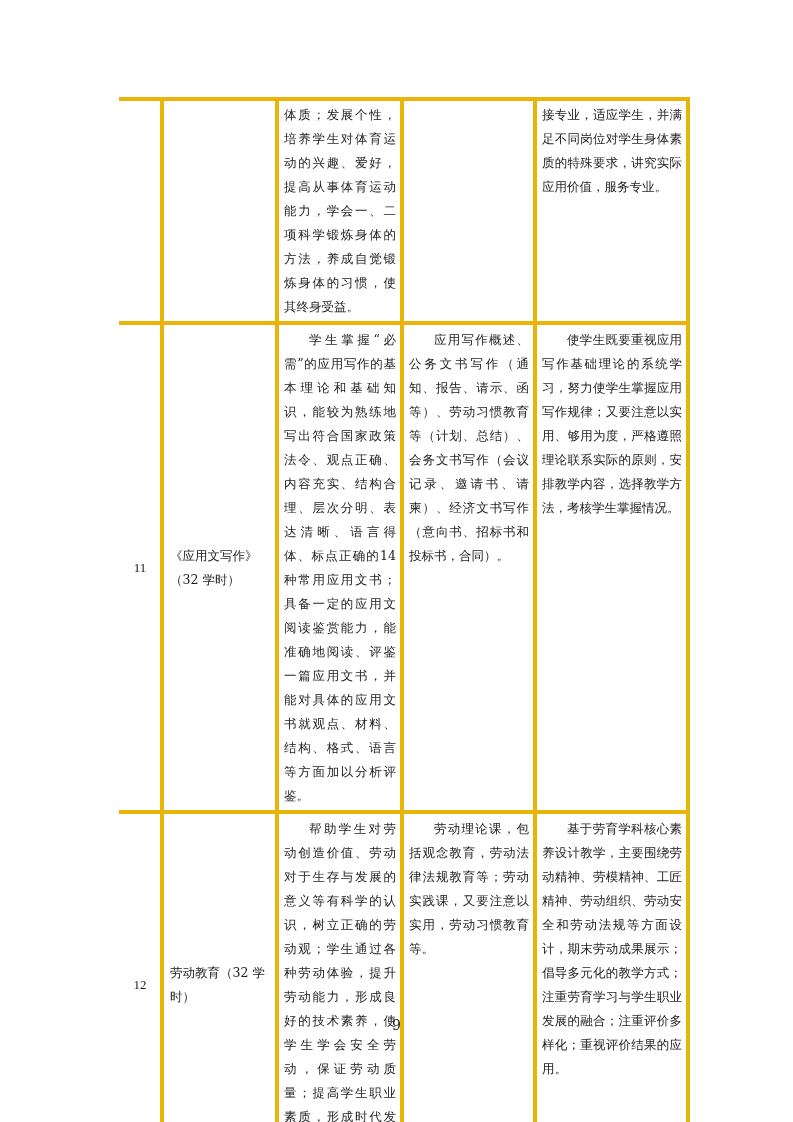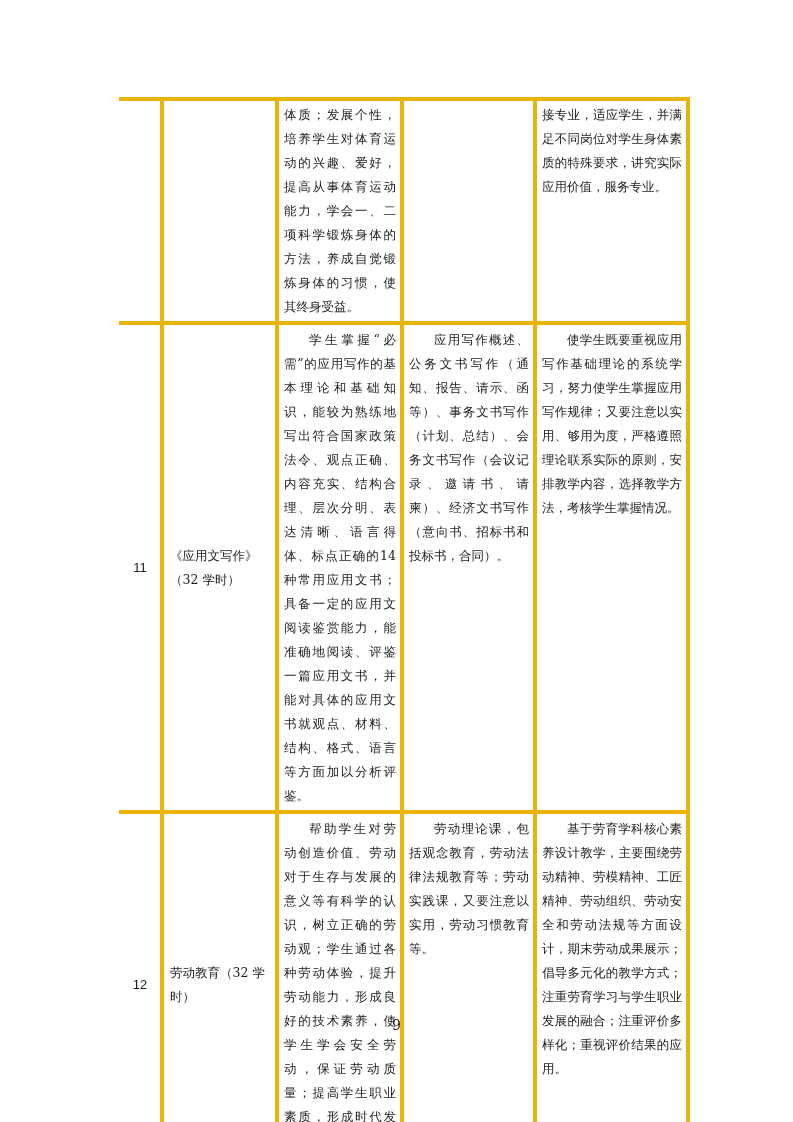--- a/index.html
+++ b/index.html
@@ -20,21 +20,21 @@
     padding:3px 4px 2px 5px;
     font-size:12.5px;line-height:24px;
     overflow:hidden;
   }
   td.noleft{border-left:none;}
   tr.r0{height:190px;}
   tr.r1{height:435px;}
   tr.r2{height:286px;}
   td.num{
     vertical-align:middle;text-align:center;
-    font-size:13px;font-family:Liberation Sans, sans-serif;margin-top:16px;
+    font-size:13px;font-family:Liberation Serif, serif;margin-top:16px;
   }
   td.name{vertical-align:middle;padding:2px 6px;}
   td.name p{text-align:left;}
   p{margin:0;text-align:justify;text-justify:inter-character;word-break:break-all;}
   p.indent{text-indent:2em;}
   p.cont{text-indent:0;}
   tr.r0 td{padding-top:2px;}
   .page-number{
     position:absolute;left:0;top:1015px;width:793px;
     text-align:center;font-size:14px;line-height:20px;color:#1c1c1c;
@@ -71,21 +71,21 @@
 
     <tr class="r1">
       <td class="num noleft">11</td>
       <td class="name">
         <p>《应用文写作》（32 学时）</p>
       </td>
       <td>
         <p class="indent">学生掌握“必需”的应用写作的基本理论和基础知识，能较为熟练地写出符合国家政策法令、观点正确、内容充实、结构合理、层次分明、表达清晰、语言得体、标点正确的14 种常用应用文书；具备一定的应用文阅读鉴赏能力，能准确地阅读、评鉴一篇应用文书，并能对具体的应用文书就观点、材料、结构、格式、语言等方面加以分析评鉴。</p>
       </td>
       <td>
-        <p class="indent">应用写作概述、公务文书写作（通知、报告、请示、函等）、事务文书写作（计划、总结）、会务文书写作（会议记录、邀请书、请柬）、经济文书写作（意向书、招标书和投标书，合同）。</p>
+        <p class="indent">应用写作概述、公务文书写作（通知、报告、请示、函等）、劳动习惯教育等（计划、总结）、会务文书写作（会议记录、邀请书、请柬）、经济文书写作（意向书、招标书和投标书，合同）。</p>
       </td>
       <td>
         <p class="indent">使学生既要重视应用写作基础理论的系统学习，努力使学生掌握应用写作规律；又要注意以实用、够用为度，严格遵照理论联系实际的原则，安排教学内容，选择教学方法，考核学生掌握情况。</p>
       </td>
     </tr>
 
     <tr class="r2">
       <td class="num noleft">12</td>
       <td class="name">
         <p>劳动教育（32 学时）</p>

